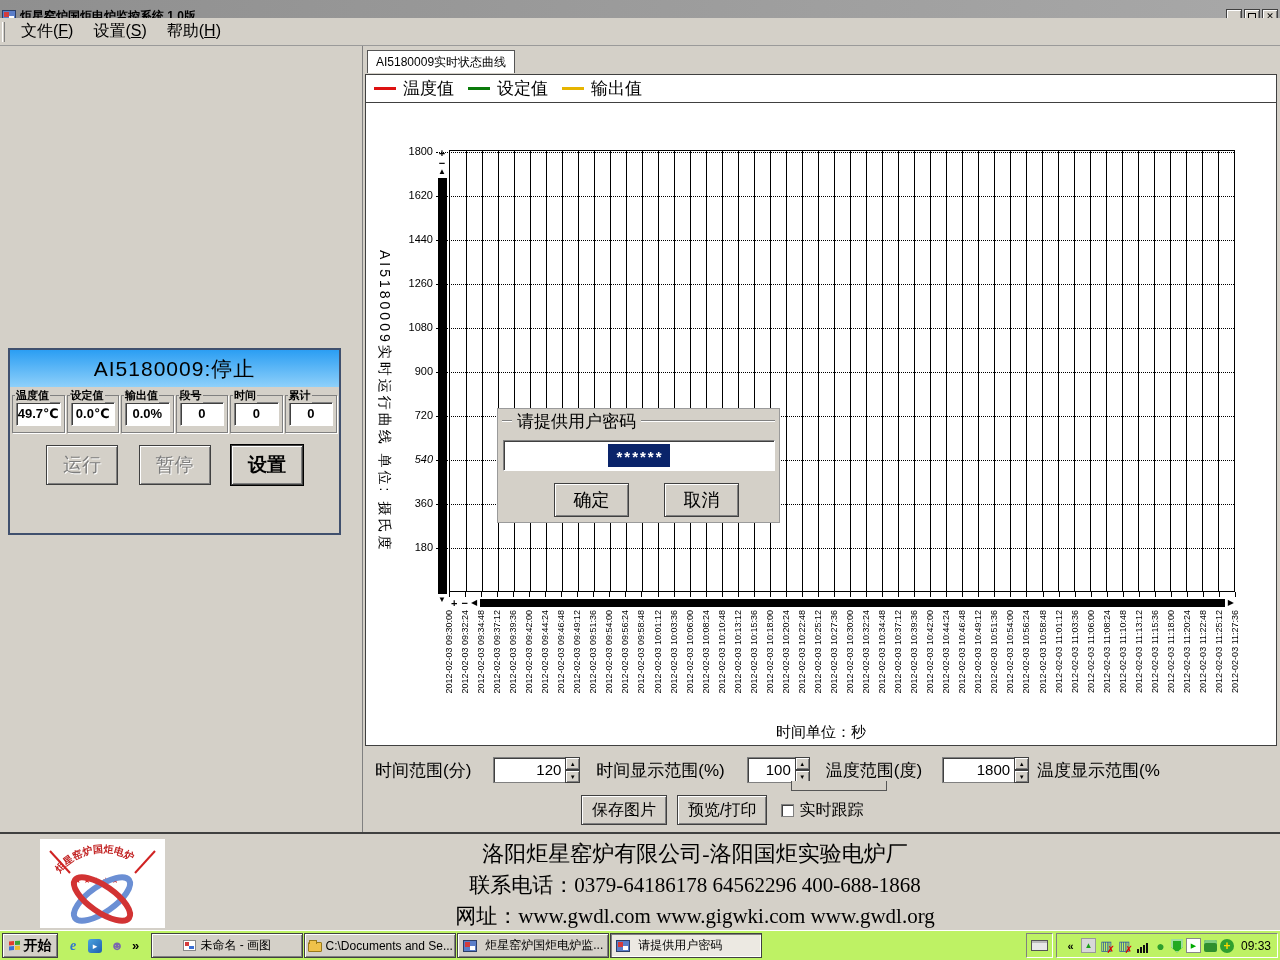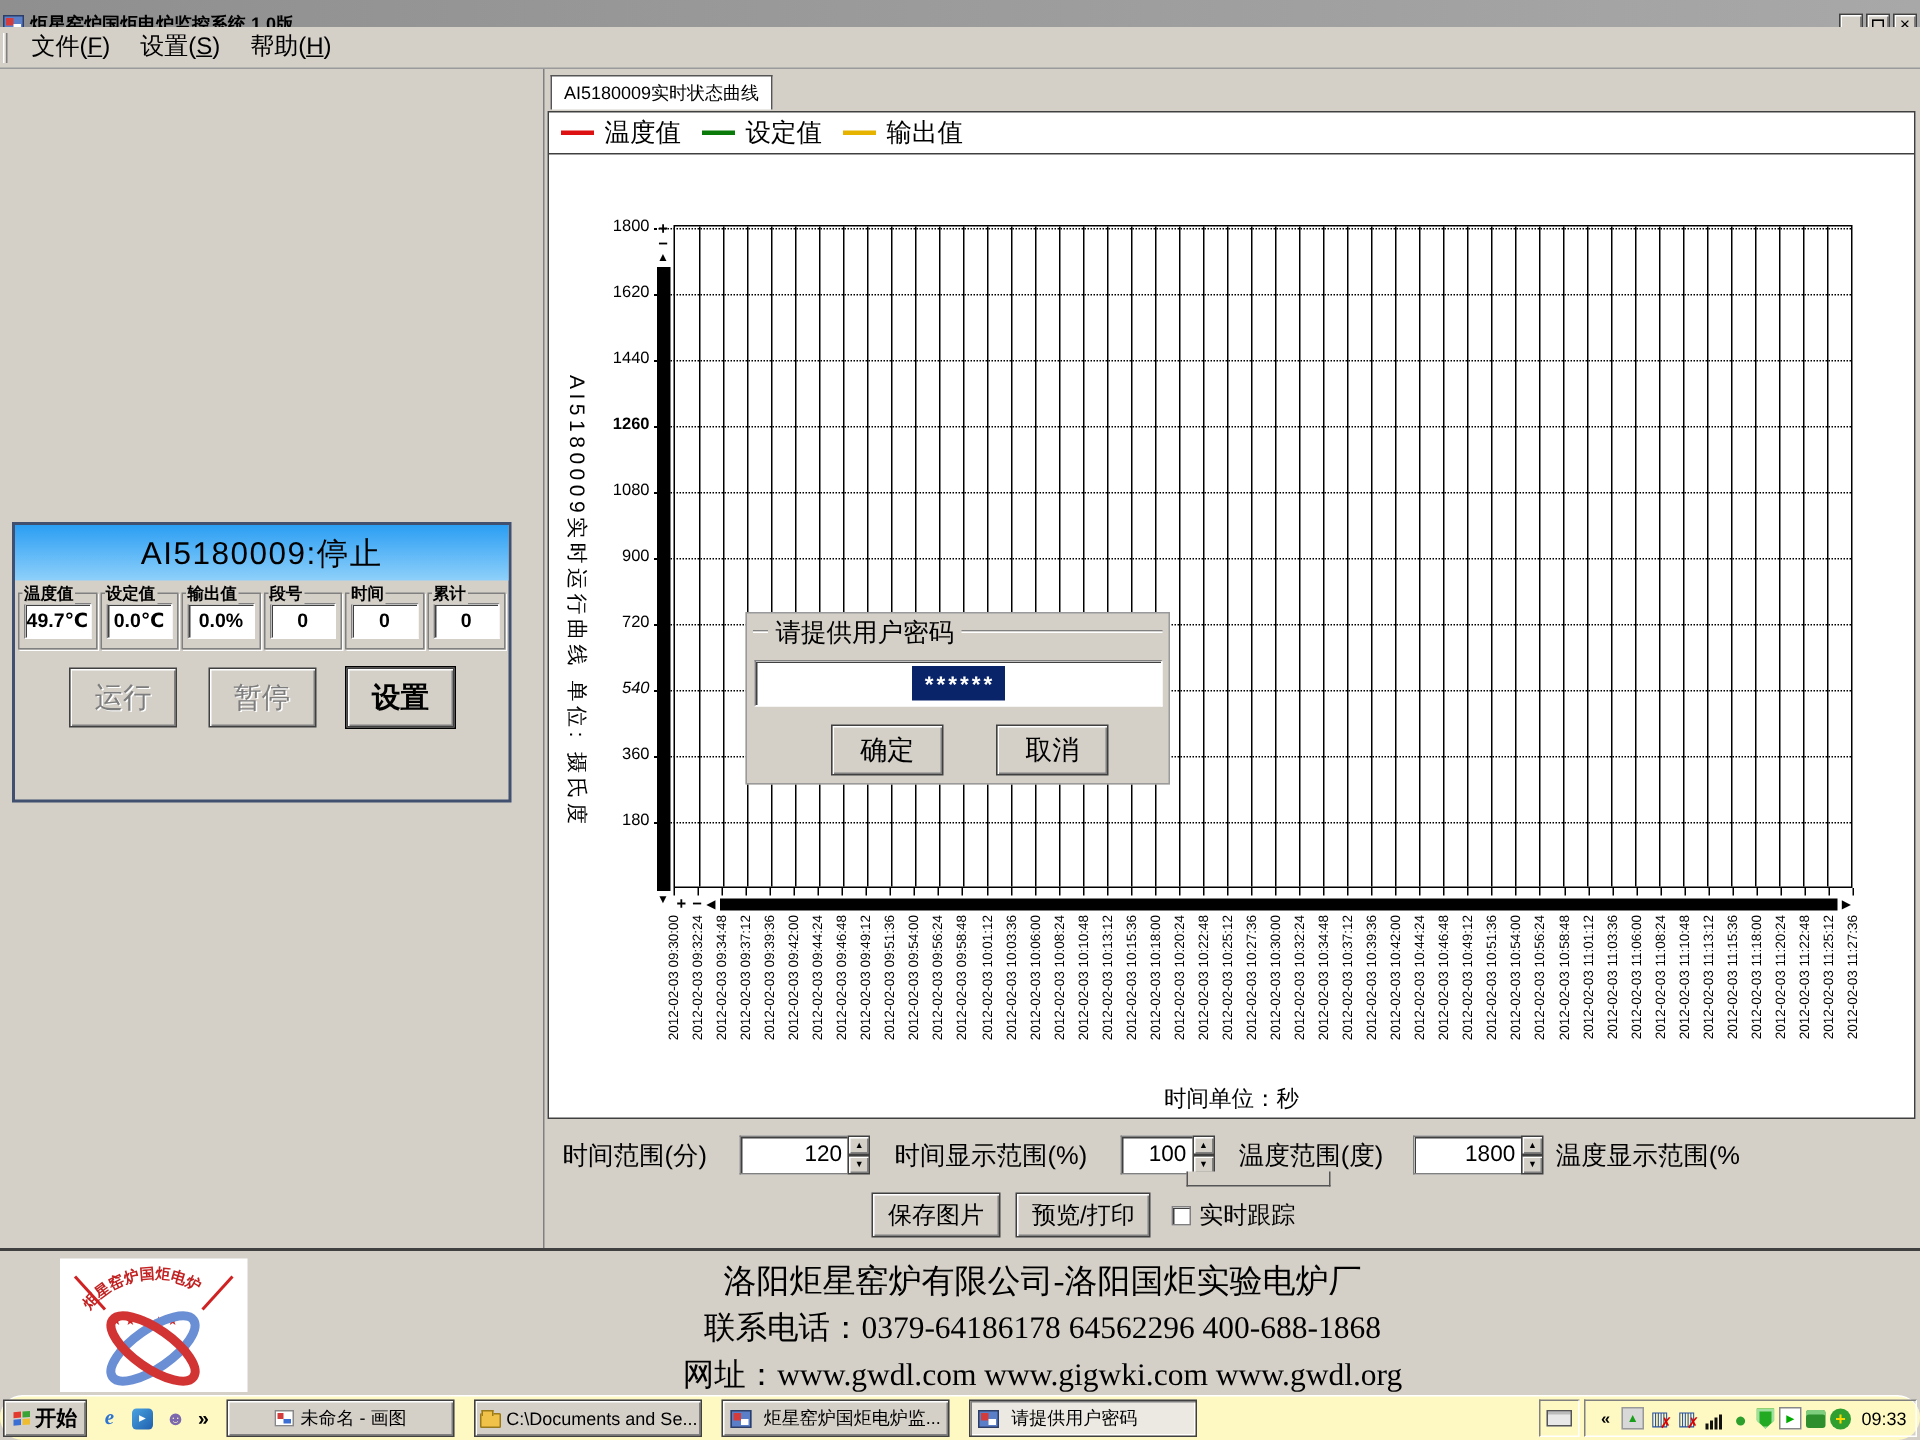--- a/index.html
+++ b/index.html
@@ -93,33 +93,33 @@
 
   
   .footer { position:absolute; left:0; top:832px; width:1280px; height:98px; background:#d4d0c8; border-top:2px solid #404040; }
   .logo { position:absolute; left:40px; top:5px; width:125px; height:89px; background:#fff; }
   .footer-lines { position:absolute; left:170px; right:60px; top:4px; text-align:center; font-family:"Liberation Serif","DejaVu Serif",serif; color:#000; }
   .fl1 { font-size:22px; line-height:32px; }
   .fl2 { font-size:21px; line-height:31px; }
   .fl3 { font-size:21px; line-height:31px; }
 
   
-  .taskbar { position:absolute; left:0; top:930px; width:1280px; height:30px; background:#fef9c3; border-top:1px solid #fff; display:flex; align-items:center; padding:0 2px;border-radius:15px; }
+  .taskbar { position:absolute; left:0; top:930px; width:1280px; height:30px; background:#bef264; border-top:1px solid #fff; display:flex; align-items:center; padding:0 2px; }
   .start-btn { width:56px; height:25px; font-size:14px; font-weight:bold; gap:3px; }
   .flag { position:relative; width:12px; height:11px; transform:skewY(-4deg); }
   .flag i { position:absolute; width:5px; height:4px; }
   .flag .f1{left:0;top:1px;background:#e23b2e;} .flag .f2{left:6px;top:1px;background:#3aa335;}
   .flag .f3{left:0;top:6px;background:#3b6fd4;} .flag .f4{left:6px;top:6px;background:#eebd２f;background:#eebd2f;}
   .ql { display:flex; align-items:center; gap:4px; margin:0 6px; }
   .ql-ic { width:18px; height:18px; display:flex; align-items:center; justify-content:center; font-size:14px; }
   .ql-ie { color:#2f74d0; font-style:italic; font-weight:bold; font-family:"Liberation Serif",serif; }
   .ql-mp { width:14px; height:14px; background:linear-gradient(135deg,#4aa3e0,#1f5fae); border-radius:3px; color:#fff; font-size:9px; display:flex; align-items:center; justify-content:center; }
   .ql-msn { color:#7b68ae; font-size:13px; }
   .chev { font-size:13px; font-weight:bold; padding:0 2px; }
-  .tasks { display:flex; gap:13px; margin-left:4px; }
+  .tasks { display:flex; gap:1px; margin-left:4px; }
   .task { width:152px; height:25px; display:flex; align-items:center; gap:4px; padding:0 5px; font-size:12px; white-space:nowrap; overflow:hidden; }
   .task.active { background:#ece9e2; box-shadow: inset 1px 1px 0 #808080, inset -1px -1px 0 #fff; border:1px solid #404040; }
   .t-ico { flex:0 0 auto; }
   .paint-ico { width:13px; height:11px; background:#fff; border:1px solid #888; position:relative; }
   .paint-ico::before{content:"";position:absolute;left:1px;top:1px;width:4px;height:4px;background:#d43c3c;}
   .paint-ico::after{content:"";position:absolute;right:1px;bottom:1px;width:5px;height:3px;background:#3b6fd4;}
   .folder-ico { width:14px; height:10px; background:#f0c24a; border:1px solid #9a7a1a; border-radius:1px; position:relative; margin-top:2px; }
   .folder-ico::before{content:"";position:absolute;left:0;top:-3px;width:6px;height:3px;background:#f0c24a;border:1px solid #9a7a1a;border-bottom:none;}
   .tray-kb { height:25px; margin-left:auto; display:flex; align-items:center; padding:0 4px; border:1px solid #808080; border-right-color:#fff; border-bottom-color:#fff; }
   .kb-ico { width:17px; height:11px; background:#e8e8e8; border:1px solid #555; box-shadow: inset 0 2px 0 #bbb; }
@@ -486,21 +486,21 @@
             </div>
           </div>
         <div class="xunit">时间单位：秒</div>
       <div class="dotline" style="top: 49.442px;"></div>
           <div class="ylab" style="top: 42.442px;">1800</div>
           <div class="dotline" style="top: 93.3978px;"></div>
           <div class="ylab" style="top: 86.3978px;">1620</div>
           <div class="dotline" style="top: 137.354px;"></div>
           <div class="ylab" style="top: 130.354px;">1440</div>
           <div class="dotline" style="top: 181.309px;"></div>
-          <div class="ylab" style="top: 174.309px; font-weight: bold;">1260</div>
+          <div class="ylab" style="top: 174.309px;">1260</div>
           <div class="dotline" style="top: 225.265px;"></div>
           <div class="ylab" style="top: 218.265px;">1080</div>
           <div class="dotline" style="top: 269.221px;"></div>
           <div class="ylab" style="top: 262.221px;">900</div>
           <div class="dotline" style="top: 313.177px;"></div>
           <div class="ylab" style="top: 306.177px;">720</div>
           <div class="dotline" style="top: 357.133px;"></div>
           <div class="ylab" style="top: 350.133px; font-style: italic;">540</div>
           <div class="dotline" style="top: 401.088px;"></div>
           <div class="ylab" style="top: 394.088px;">360</div>

